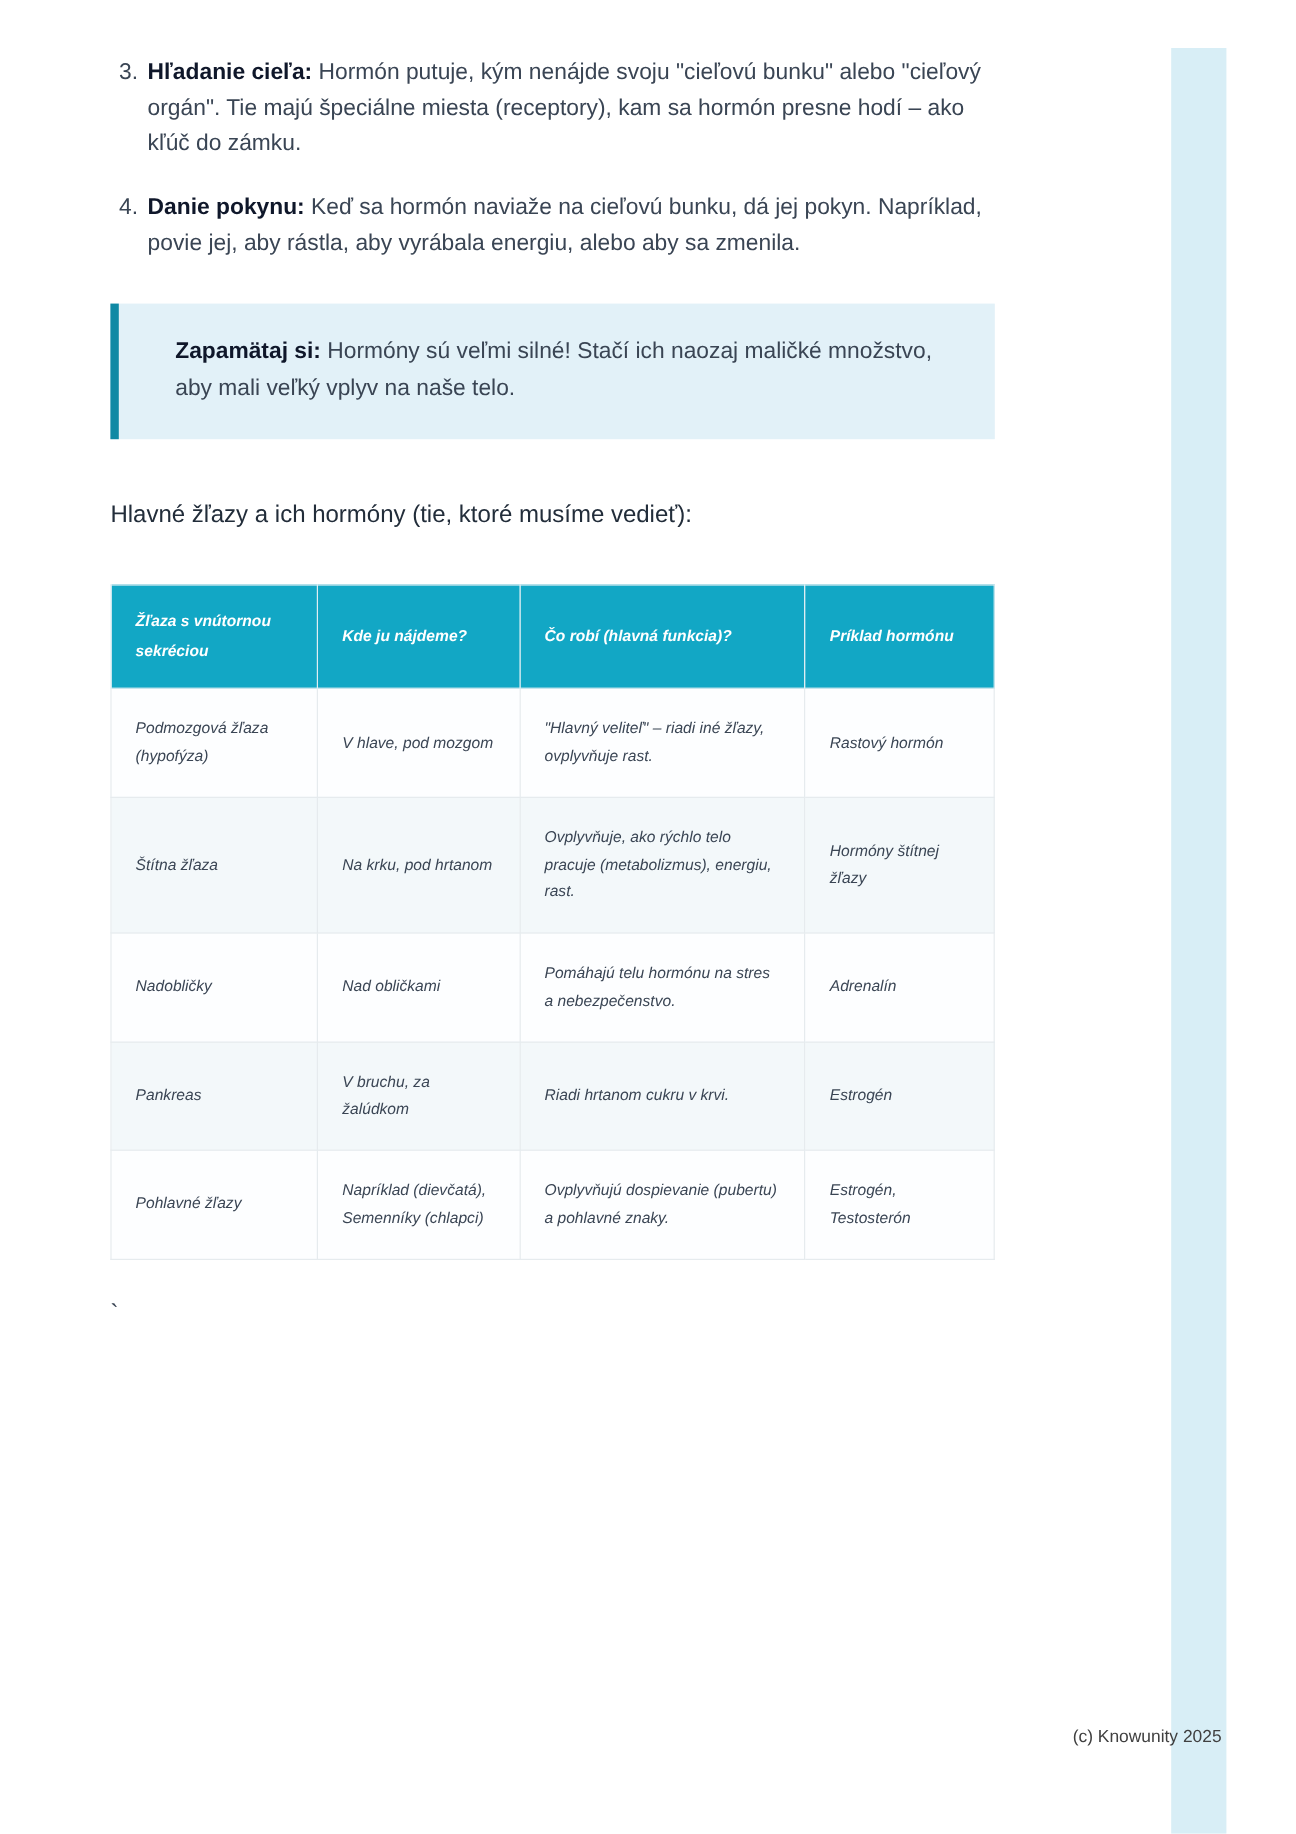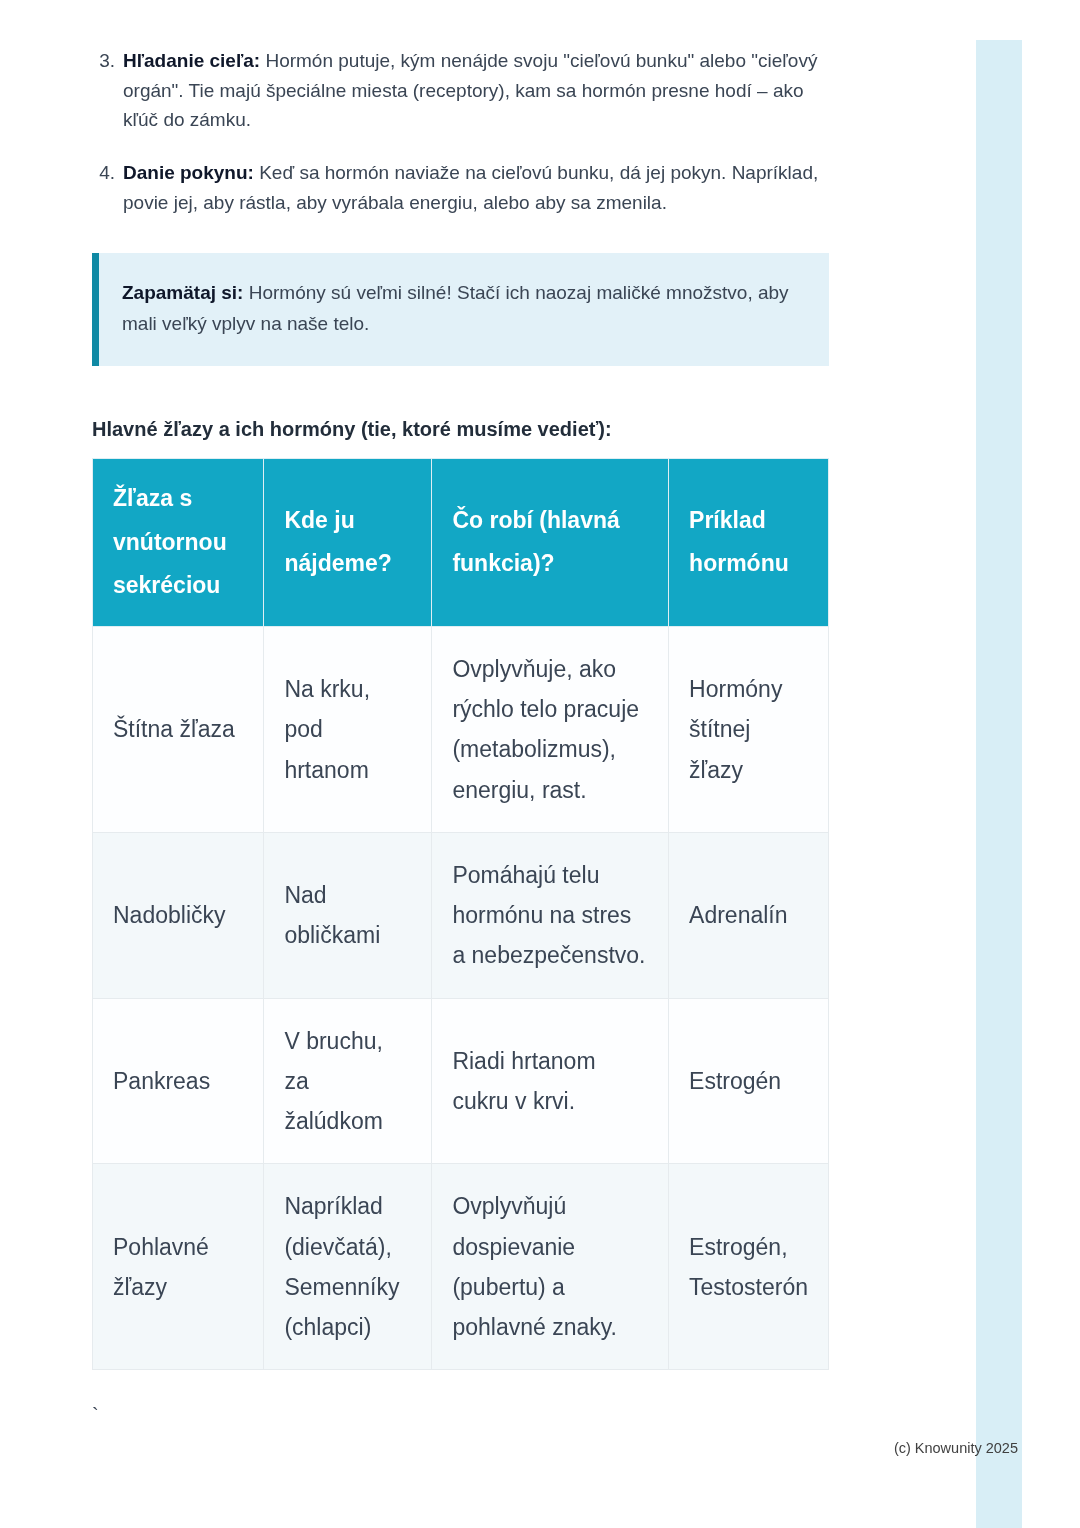--- a/index.html
+++ b/index.html
@@ -41,36 +41,37 @@
     width: 23px;
     margin-right: 8px;
     text-align: right;
   }
   .item-text { margin: 0; }
   .lead { font-weight: bold; color: #0f172a; }
   .callout {
     margin-top: 36px;
     background: var(--callout-bg, #e2f1f8);
     border-left: 7px solid var(--callout-border, #0f89a4);
-    padding: 25px 30px 27px 23px;
+    padding: 25px 30px 27px 47px;
     font-size: 19px;
     line-height: 1.6;
   }
   .callout p { margin: 0; }
   .section-heading {
     margin: 52px 0 0 0;
     font-size: 20px;
-    font-weight: bold;
+    font-weight: normal;
     color: #222d3a;
   }
   .glands-table {
-    margin-top: 17px;
+    margin-top: 46px;
     width: 100%;
     border-collapse: collapse;
-    font-size: 23px;
+    font-size: 13px;
+    font-style: italic;
   }
   .glands-table th {
     background: var(--header-bg, #12a7c5);
     color: #ffffff;
     font-weight: bold;
     text-align: left;
     vertical-align: middle;
     padding: 18px 20px;
     line-height: 1.9;
     border: 1px solid #dfeef3;
@@ -132,20 +133,26 @@
     <thead>
       <tr id="head-row">
           <th>Žľaza s vnútornou sekréciou</th>
           <th>Kde ju nájdeme?</th>
           <th>Čo robí (hlavná funkcia)?</th>
           <th>Príklad hormónu</th>
         </tr>
     </thead>
     <tbody id="body-rows">
         <tr>
+          <td>Podmozgová žľaza (hypofýza)</td>
+          <td>V hlave, pod mozgom</td>
+          <td>"Hlavný veliteľ" – riadi iné žľazy, ovplyvňuje rast.</td>
+          <td>Rastový hormón</td>
+        </tr>
+        <tr>
           <td>Štítna žľaza</td>
           <td>Na krku, pod hrtanom</td>
           <td>Ovplyvňuje, ako rýchlo telo pracuje (metabolizmus), energiu, rast.</td>
           <td>Hormóny štítnej žľazy</td>
         </tr>
         <tr>
           <td>Nadobličky</td>
           <td>Nad obličkami</td>
           <td>Pomáhajú telu hormónu na stres a nebezpečenstvo.</td>
           <td>Adrenalín</td>

